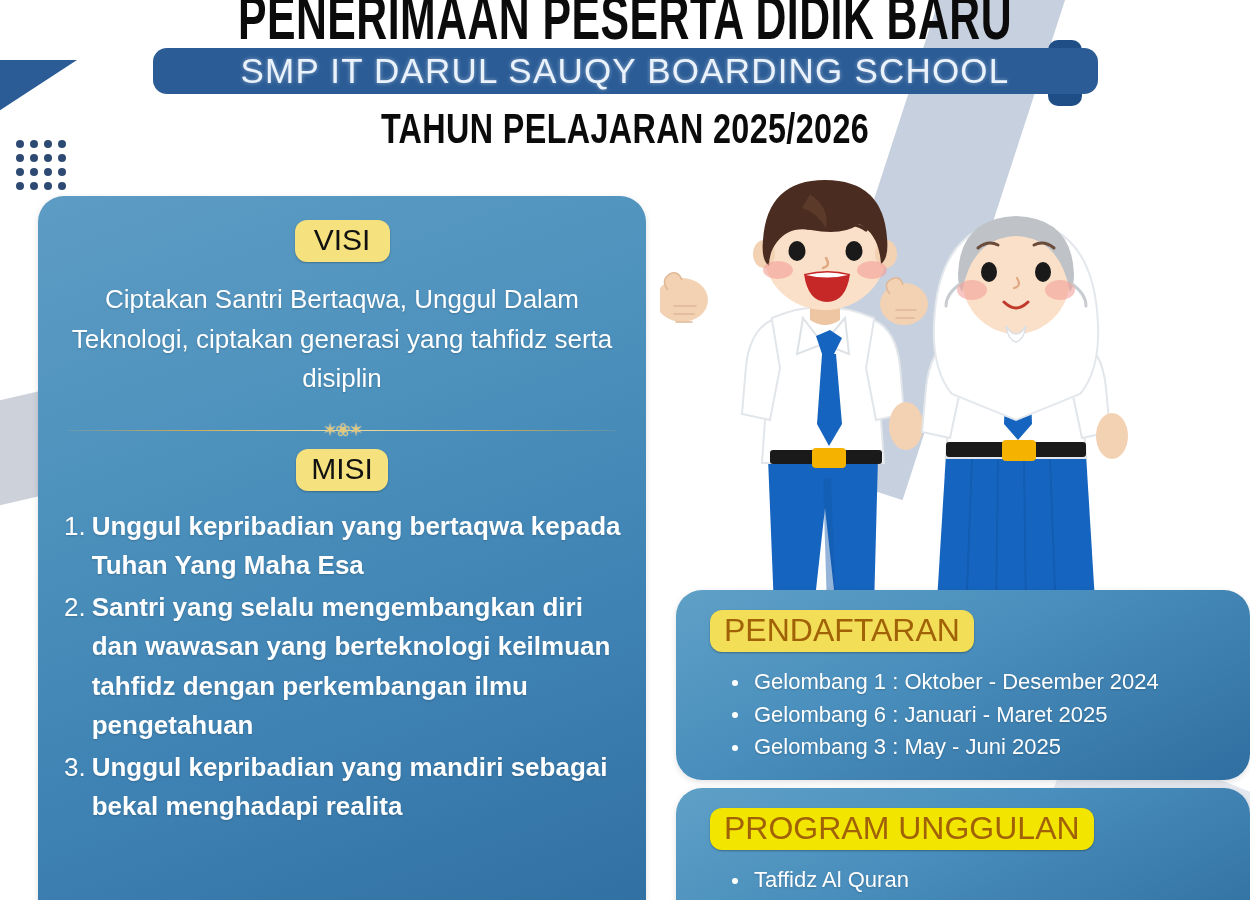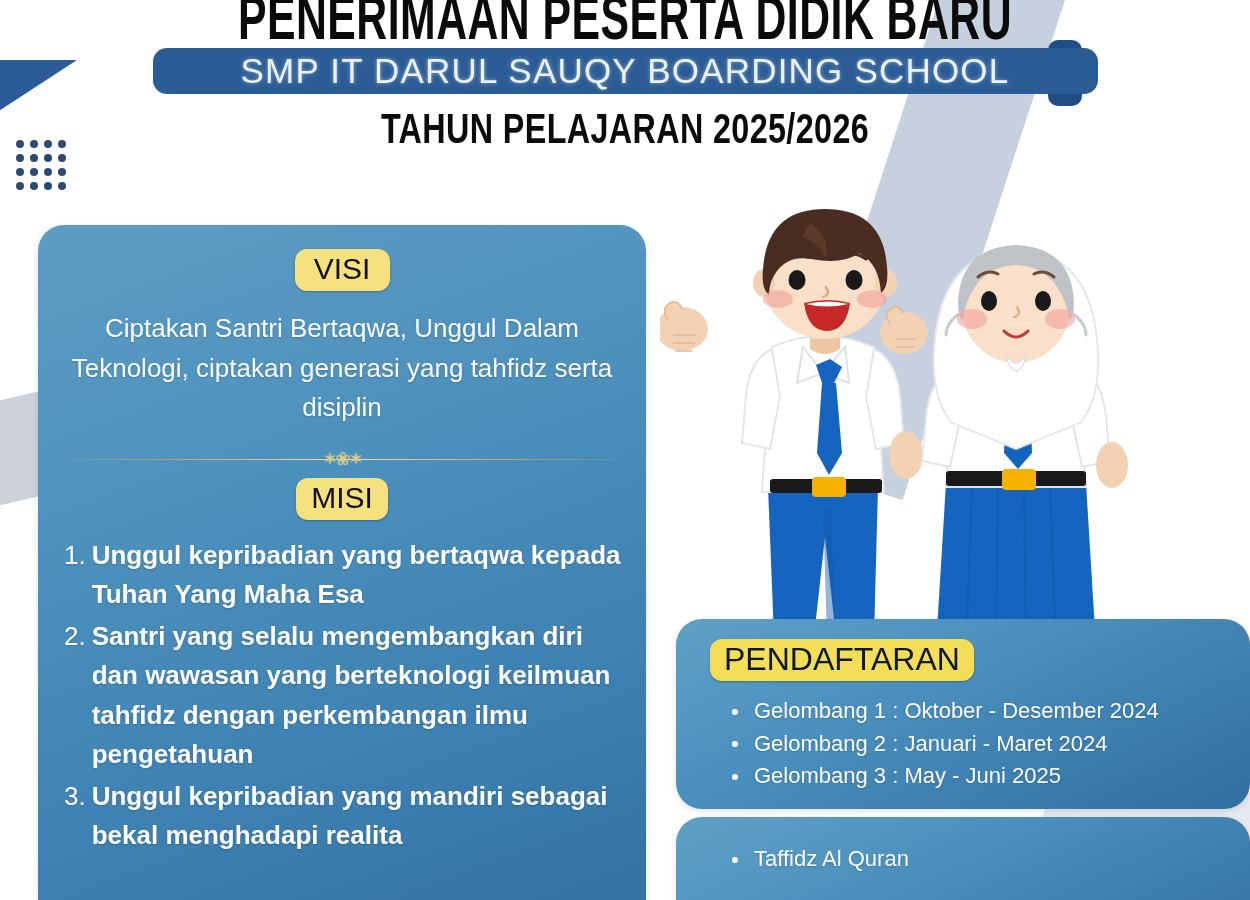--- a/index.html
+++ b/index.html
@@ -98,21 +98,21 @@
     font-weight:900;
     color:#0b0b0b;
     margin-top:10px;
     letter-spacing:.4px;
     transform:scaleY(1.25) scaleX(.95);
     transform-origin:center top;
     white-space:nowrap;
   }
 
   
-  .stage { position:absolute; inset:0; z-index:2;margin-top:29px; }
+  .stage { position:absolute; inset:0; z-index:2; }
 
   
   .left-card {
     position:absolute;
     left:38px; top:196px;
     width:608px; height:760px;
     border-radius:26px;
     background:linear-gradient(160deg,#5d9cc4 0%,#4f93be 28%,#3f83b4 62%,#2f6d9f 100%);
     box-shadow:0 2px 6px rgba(0,0,0,.12);
     overflow:hidden;
@@ -192,21 +192,21 @@
     padding:12px 20px 16px;
     overflow:hidden;
     z-index:3;
   }
   #card-pendaftaran { top:590px; height:190px; }
   #card-program     { top:788px; height:160px; }
 
   .badge-left {
     display:inline-block;
     border-radius:12px;
-    color:#0f172a;
+    color:#a16207;
     padding:4px 14px 6px;
     line-height:1;
     box-shadow:0 1px 2px rgba(0,0,0,.3);
   }
   .badge-pendaftaran { background:#F2DE57; font-size:32px; margin:8px 0 0 14px; }
   .badge-program     { background:#F2E500; font-size:32px; margin:8px 0 0 14px; }
 
   .bullets {
     margin:14px 0 0 34px;
     list-style:none;
@@ -400,24 +400,25 @@
         <span class="num">3.</span>
         <span class="txt">Unggul kepribadian yang mandiri sebagai bekal menghadapi realita</span>
       </li>
     </ol>
   </div>
 
   <div class="right-card" id="card-pendaftaran">
     <div class="badge-left badge-pendaftaran">PENDAFTARAN</div>
     <ul class="bullets">
       <li>Gelombang 1  : Oktober - Desember 2024</li>
-      <li>Gelombang 2 : Januari - Maret 2024</li>
+      <li>Gelombang 6 : Januari - Maret 2025</li>
       <li>Gelombang 3 : May - Juni 2025</li>
     </ul>
   </div>
 
   <div class="right-card" id="card-program">
+    <div class="badge-left badge-program">PROGRAM UNGGULAN</div>
     <ul class="bullets">
       <li>Taffidz Al Quran</li>
     </ul>
   </div>
 
 </div>
 
 </body></html>

